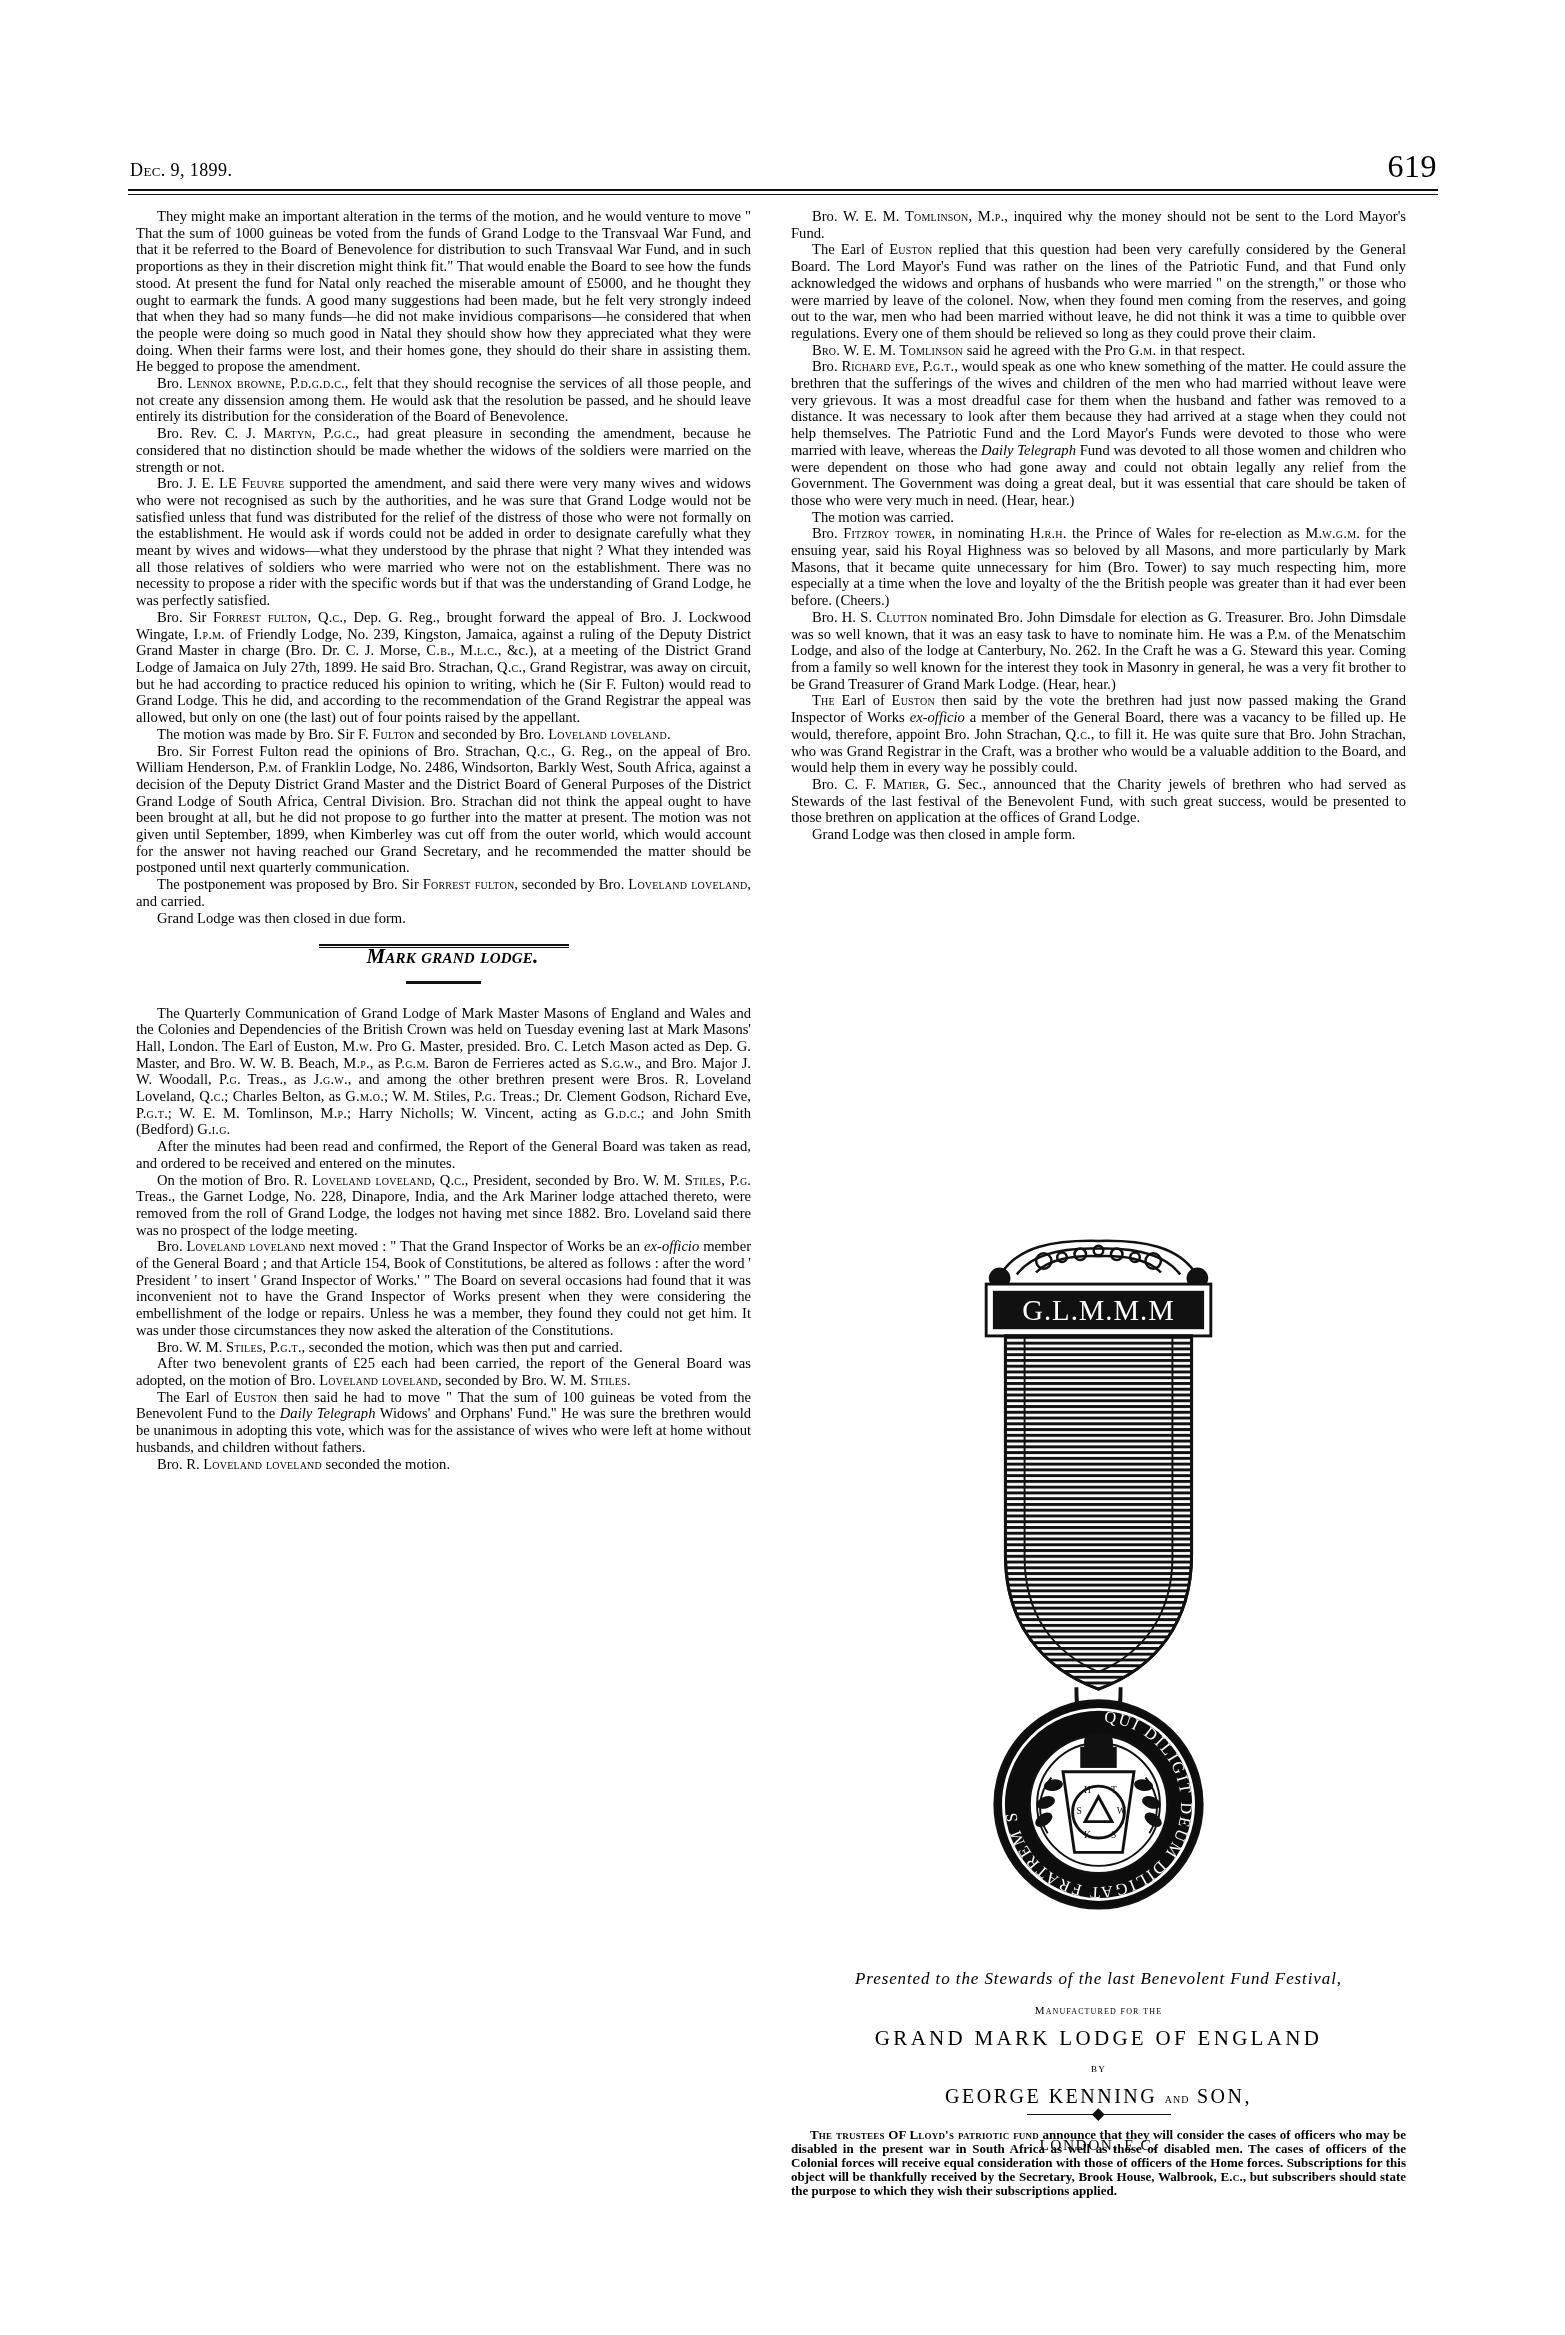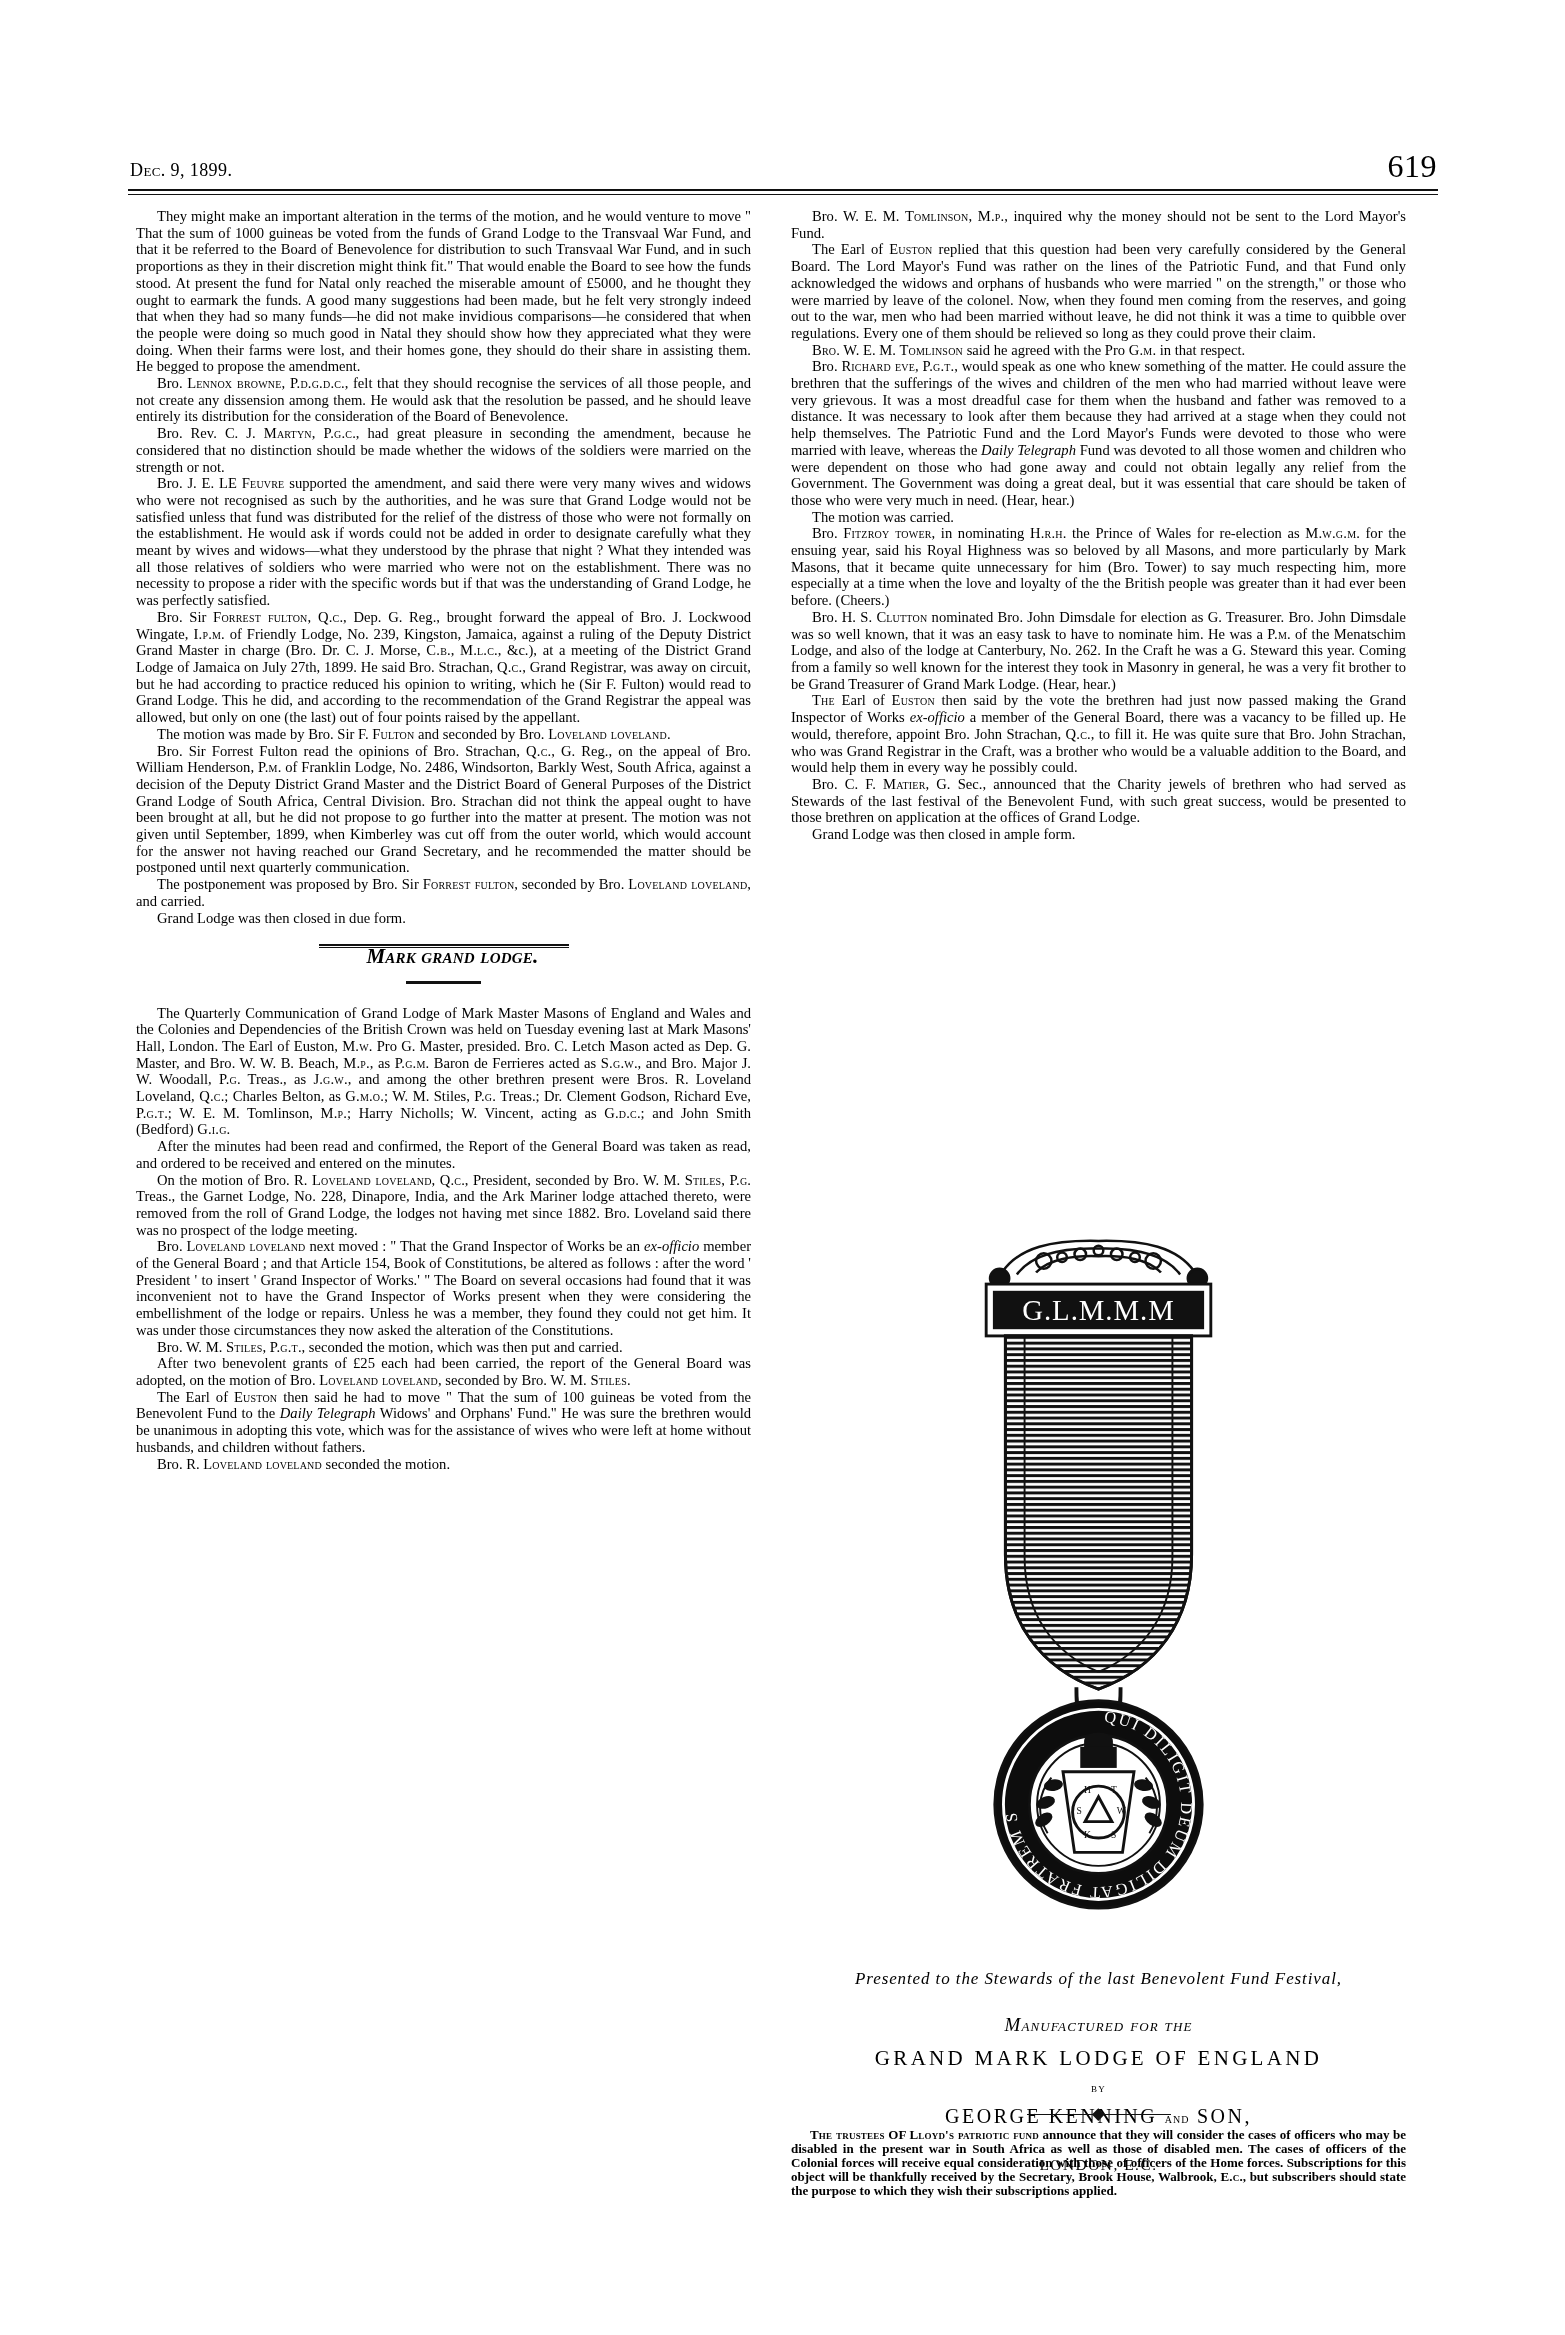--- a/index.html
+++ b/index.html
@@ -141,25 +141,24 @@
     font-family: "Liberation Serif", serif;
   }
   .cap-sub {
     font-size: 17px;
     font-style: italic;
     letter-spacing: 0.9px;
     margin-top: 9.6px;
     font-family: "Liberation Serif", serif;
   }
   .cap-small {
-    font-size: 19px;
+    font-size: 11px;
     font-variant: small-caps;
     letter-spacing: 1.1px;
-    margin-top: 25px;
-    font-style: italic;
+    margin-top: 15px;
   }
   .cap-big {
     font-size: 21px;
     letter-spacing: 3.3px;
     margin-top: 10.6px;
   }
   .cap-by {
     font-size: 12.5px;
     font-variant: small-caps;
     letter-spacing: 1.2px;

